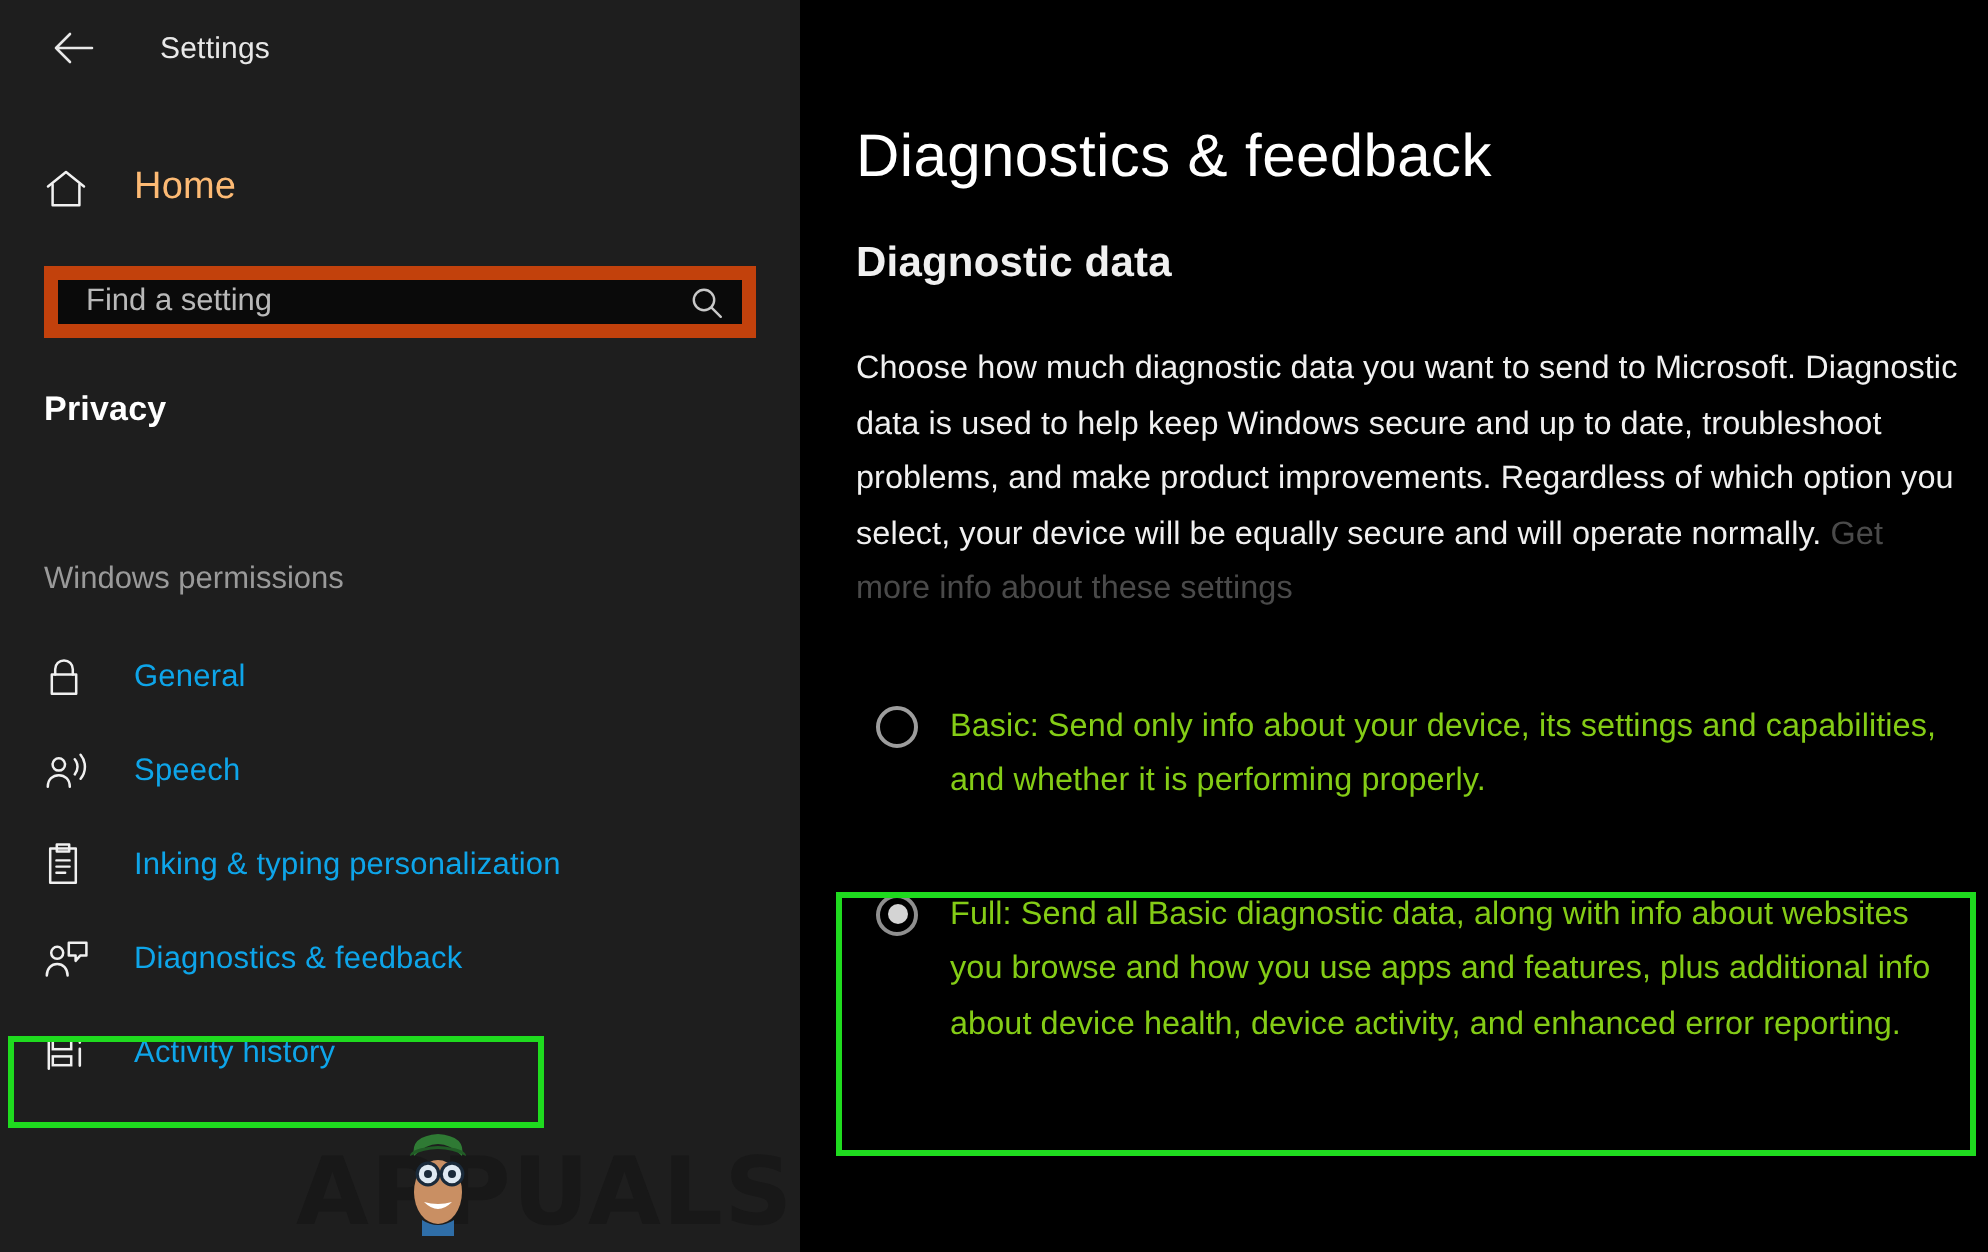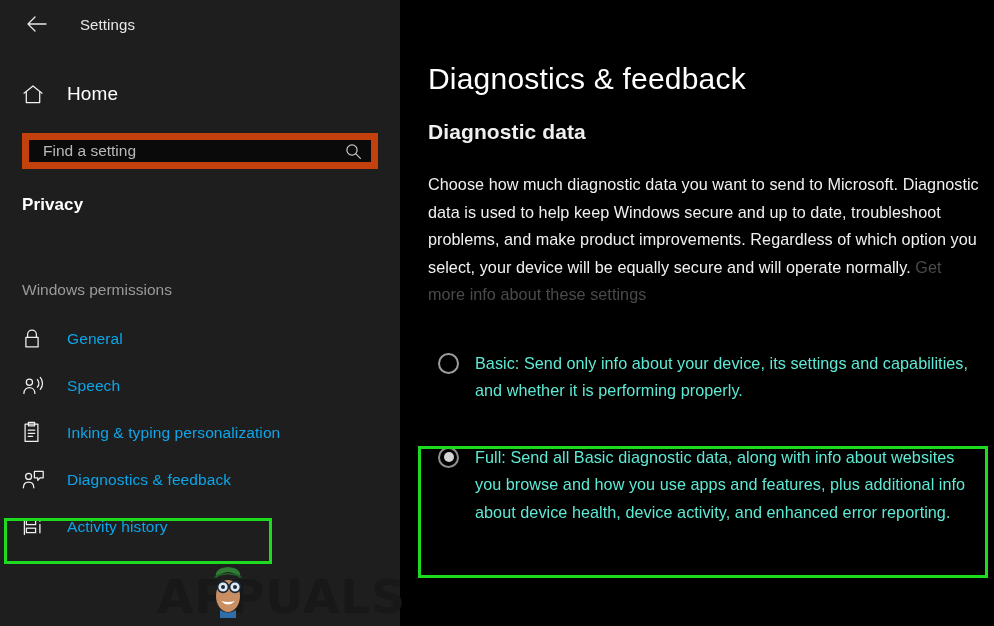--- a/index.html
+++ b/index.html
@@ -55,21 +55,21 @@
     display: flex;
     align-items: center;
     height: 44px;
     margin-top: 24px;
     padding-left: 22px;
     cursor: pointer;
   }
   .home-row .ico { width: 26px; display: flex; align-items: center; }
   .home-label {
     margin-left: 19px;
-    color: #ffffff;
+    color: #fdba74;
     font-size: 19px;
     letter-spacing: .1px;
   }
 
   .search-wrap {
     margin: 17px 0 0 22px;
     width: 356px;
     height: 36px;
     border: 7px solid #c2410c;
     background: #0a0a0a;
@@ -136,21 +136,21 @@
     border: 3px solid #1fdb1f;
     pointer-events: none;
     z-index: 30;
   }
   #hl-sidebar { left: 4px; top: 518px; width: 268px; height: 46px; }
   #hl-full    { left: 418px; top: 446px; width: 570px; height: 132px; }
 
   
   .watermark {
     position: absolute;
-    left: 157px;
+    left: 148px;
     bottom: 6px;
     z-index: 20;
     pointer-events: none;
     display: flex;
     align-items: flex-end;
     height: 62px;
   }
   .wm-text {
     font-size: 47px;
     font-weight: bold;
@@ -230,21 +230,21 @@
   .radio.checked { border-color: #8f8f8f; }
   .radio.checked::after {
     content: "";
     width: 10px;
     height: 10px;
     border-radius: 50%;
     background: #d4d4d4;
   }
   .opt-text {
     margin-left: 16px;
-    color: #5eead4;
+    color: #84cc16;
     font-size: 16.2px;
     line-height: 27.5px;
     letter-spacing: .05px;
   }
 </style>
 </head>
 <body>
 
 <div id="app">
 

